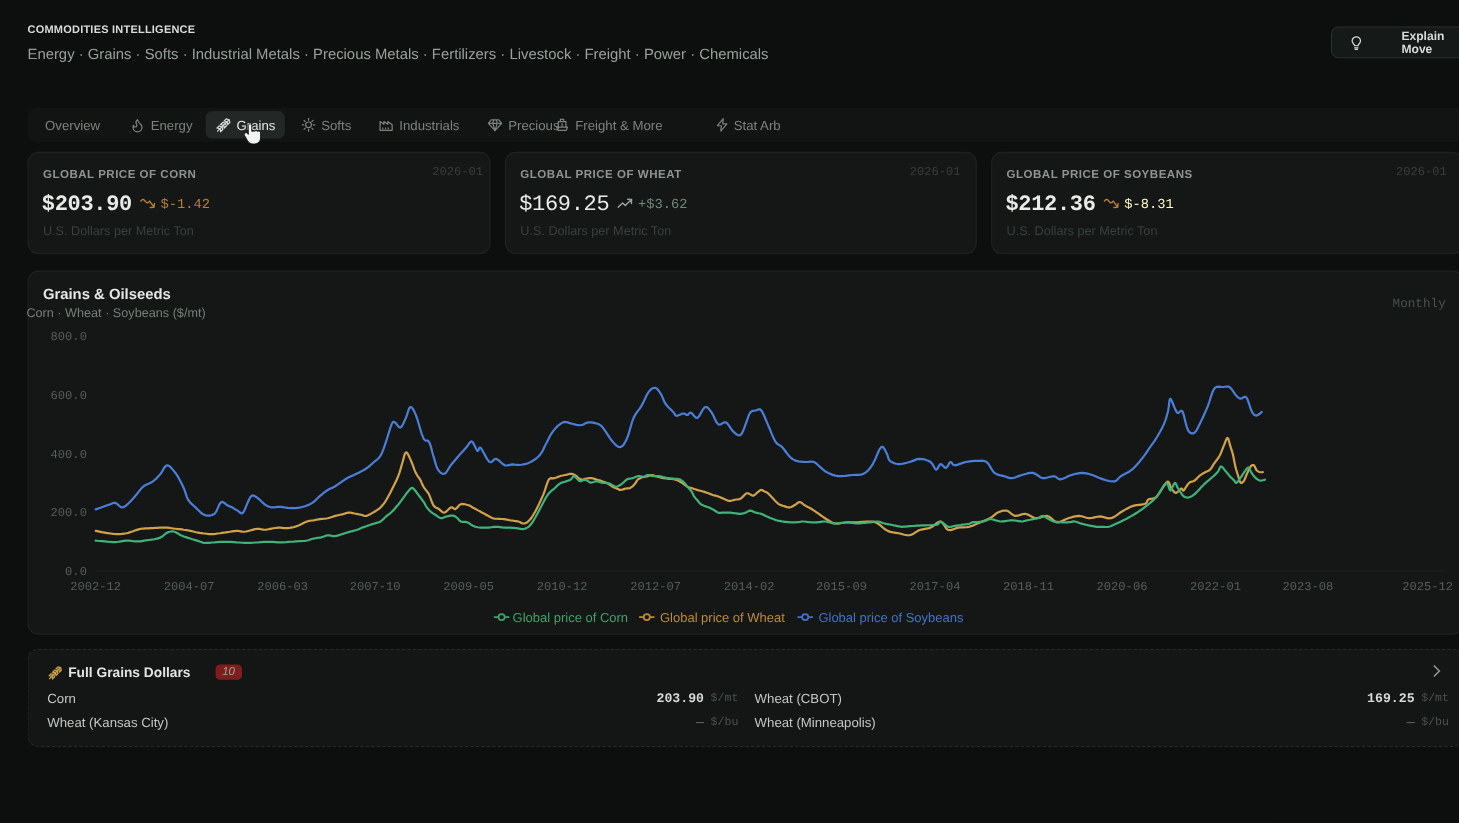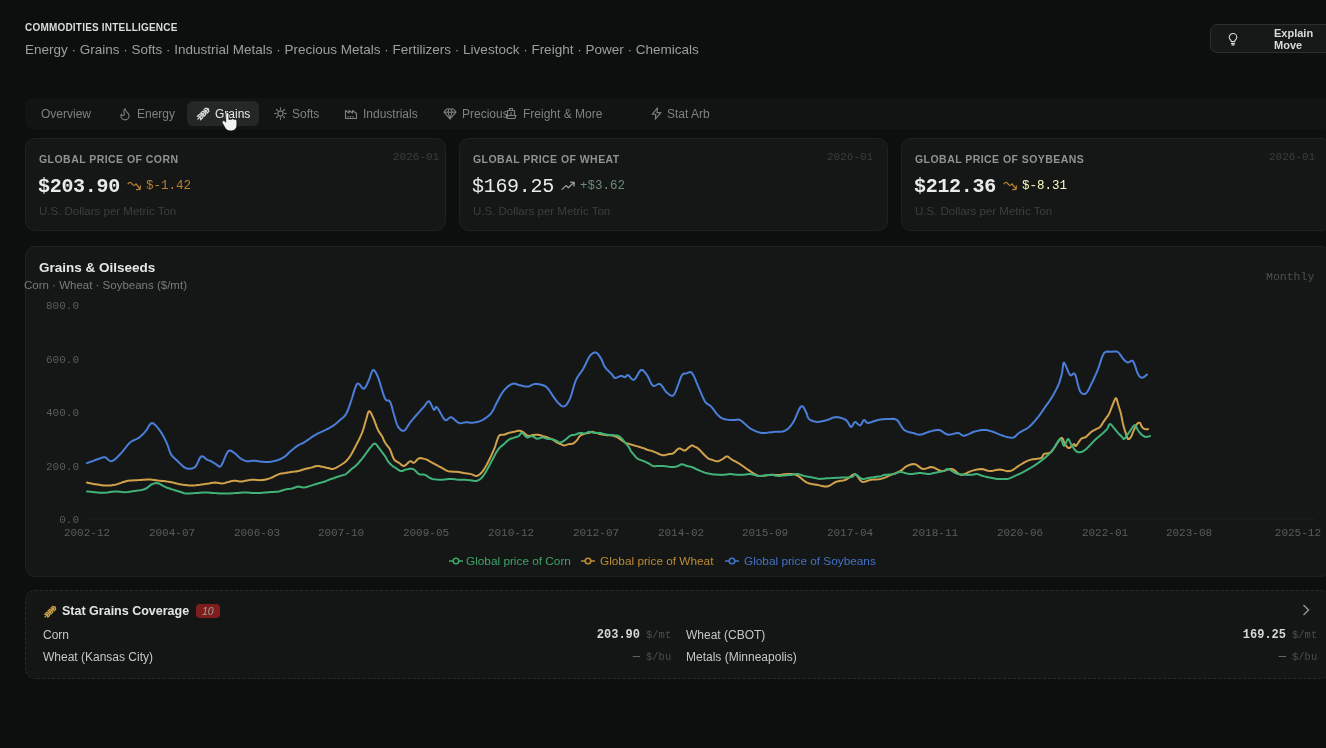--- a/index.html
+++ b/index.html
@@ -160,30 +160,30 @@
 
 <div class="abs" style="left:25px; top:590px; width:1306px; height:89px; background:#131615; border:1px dashed #262b28; border-radius:10px;"></div>
 <svg class="abs" style="left:42px; top:604px;" width="15" height="15" viewBox="0 0 15 15">
     <g stroke="#cfa14a" stroke-width="1.1" fill="none" stroke-linecap="round">
 <path d="M3 13 L12.8 3.2"></path>
 <path d="M5.2 10.8 l-2.4 -0.65 1.7 -1.7 2.4 0.65 0.65 2.4 -1.7 1.7 z" fill="#cfa14a" fill-opacity="0.3"></path>
 <path d="M8.3 7.7 l-2.4 -0.65 1.7 -1.7 2.4 0.65 0.65 2.4 -1.7 1.7 z" fill="#cfa14a" fill-opacity="0.3"></path>
 <path d="M11.4 4.6 l-2.4 -0.65 1.7 -1.7 2.4 0.65 0.65 2.4 -1.7 1.7 z" fill="#cfa14a" fill-opacity="0.3"></path>
 </g>
   </svg>
-<div class="abs" style="left:62px; top:604px; font-size:12.5px; font-weight:bold; color:#e2e5e3;">Stat Grains Coverage</div>
+<div class="abs" style="left:62px; top:604px; font-size:12.5px; font-weight:bold; color:#e2e5e3;">Full Grains Dollars</div>
 <div class="abs" style="left:196px; top:604px; font-size:10.5px; color:#9aa19b; background:#7f1d1d; border-radius:4px; padding:1px 6px;font-style:italic;">10</div>
 <svg class="abs" style="left:1302px; top:604px;" width="8" height="12" viewBox="0 0 8 12">
     <path d="M1.5 1 L6.5 6 L1.5 11" fill="none" stroke="#8b918d" stroke-width="1.5"></path>
   </svg>
 
 <div class="abs" style="left:43px; top:628px; font-size:12px; color:#c3c8c5;">Corn</div>
 <div class="abs mono" style="left:540px; top:628px; width:100px; text-align:right; font-size:12px; font-weight:bold; color:#d5d8d5;">203.90</div>
 <div class="abs mono" style="left:646px; top:629px; font-size:10.5px; color:#4a514d;">$/mt</div>
 <div class="abs" style="left:686px; top:628px; font-size:12px; color:#c3c8c5;">Wheat (CBOT)</div>
 <div class="abs mono" style="left:1186px; top:628px; width:100px; text-align:right; font-size:12px; font-weight:bold; color:#d5d8d5;">169.25</div>
 <div class="abs mono" style="left:1292px; top:629px; font-size:10.5px; color:#4a514d;">$/mt</div>
 
 <div class="abs" style="left:43px; top:650px; font-size:12px; color:#c3c8c5;">Wheat (Kansas City)</div>
 <div class="abs mono" style="left:540px; top:650px; width:100px; text-align:right; font-size:12px; color:#6a716d;">—</div>
 <div class="abs mono" style="left:646px; top:651px; font-size:10.5px; color:#4a514d;">$/bu</div>
-<div class="abs" style="left:686px; top:650px; font-size:12px; color:#c3c8c5;">Metals (Minneapolis)</div>
+<div class="abs" style="left:686px; top:650px; font-size:12px; color:#c3c8c5;">Wheat (Minneapolis)</div>
 <div class="abs mono" style="left:1186px; top:650px; width:100px; text-align:right; font-size:12px; color:#6a716d;">—</div>
 <div class="abs mono" style="left:1292px; top:651px; font-size:10.5px; color:#4a514d;">$/bu</div>
 </body></html>

